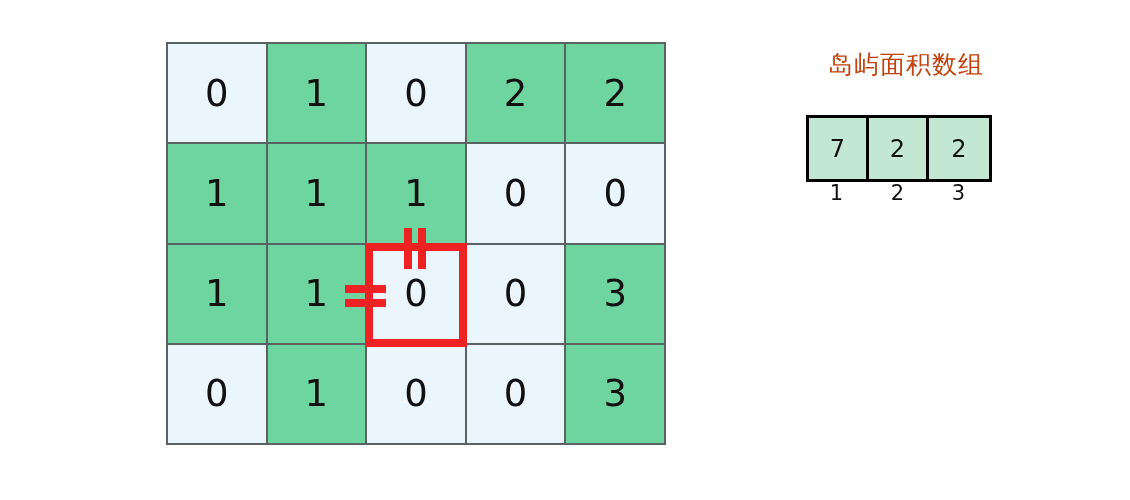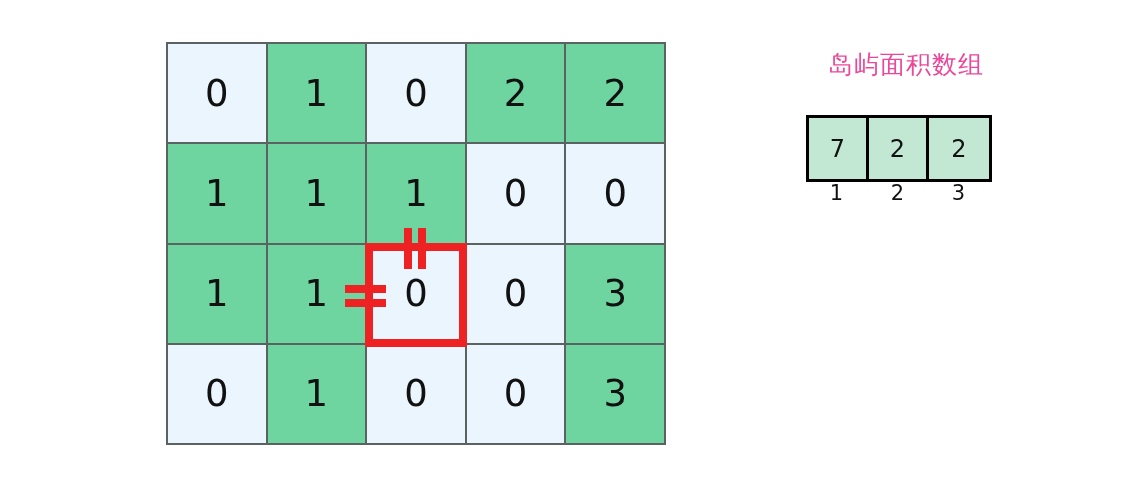--- a/index.html
+++ b/index.html
@@ -98,21 +98,21 @@
   #array-panel {
     position: absolute;
     left: 790px;
     top: 50px;
     width: 230px;
   }
   #array-title {
     font-size: 25px;
     line-height: 1.2;
     text-align: center;
-    color: #ec4899;
+    color: #c2410c;
     letter-spacing: 1px;
     width: 200px;
     margin-left: 16px;
   }
   #array-row {
     position: absolute;
     left: 16px;
     top: 65px;
     display: flex;
     box-sizing: border-box;

